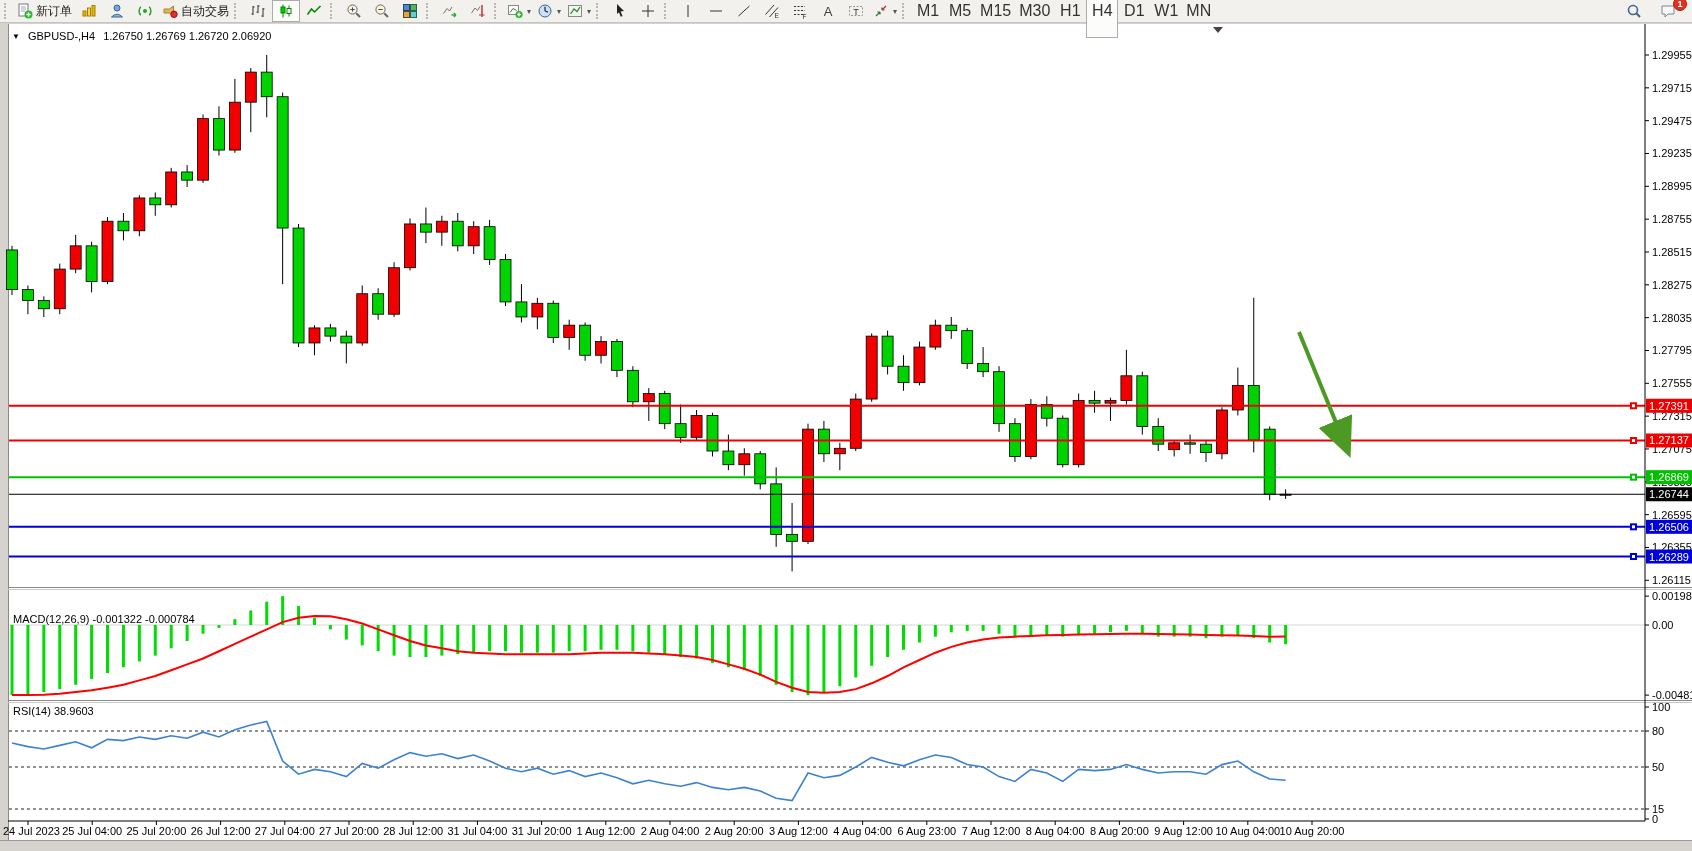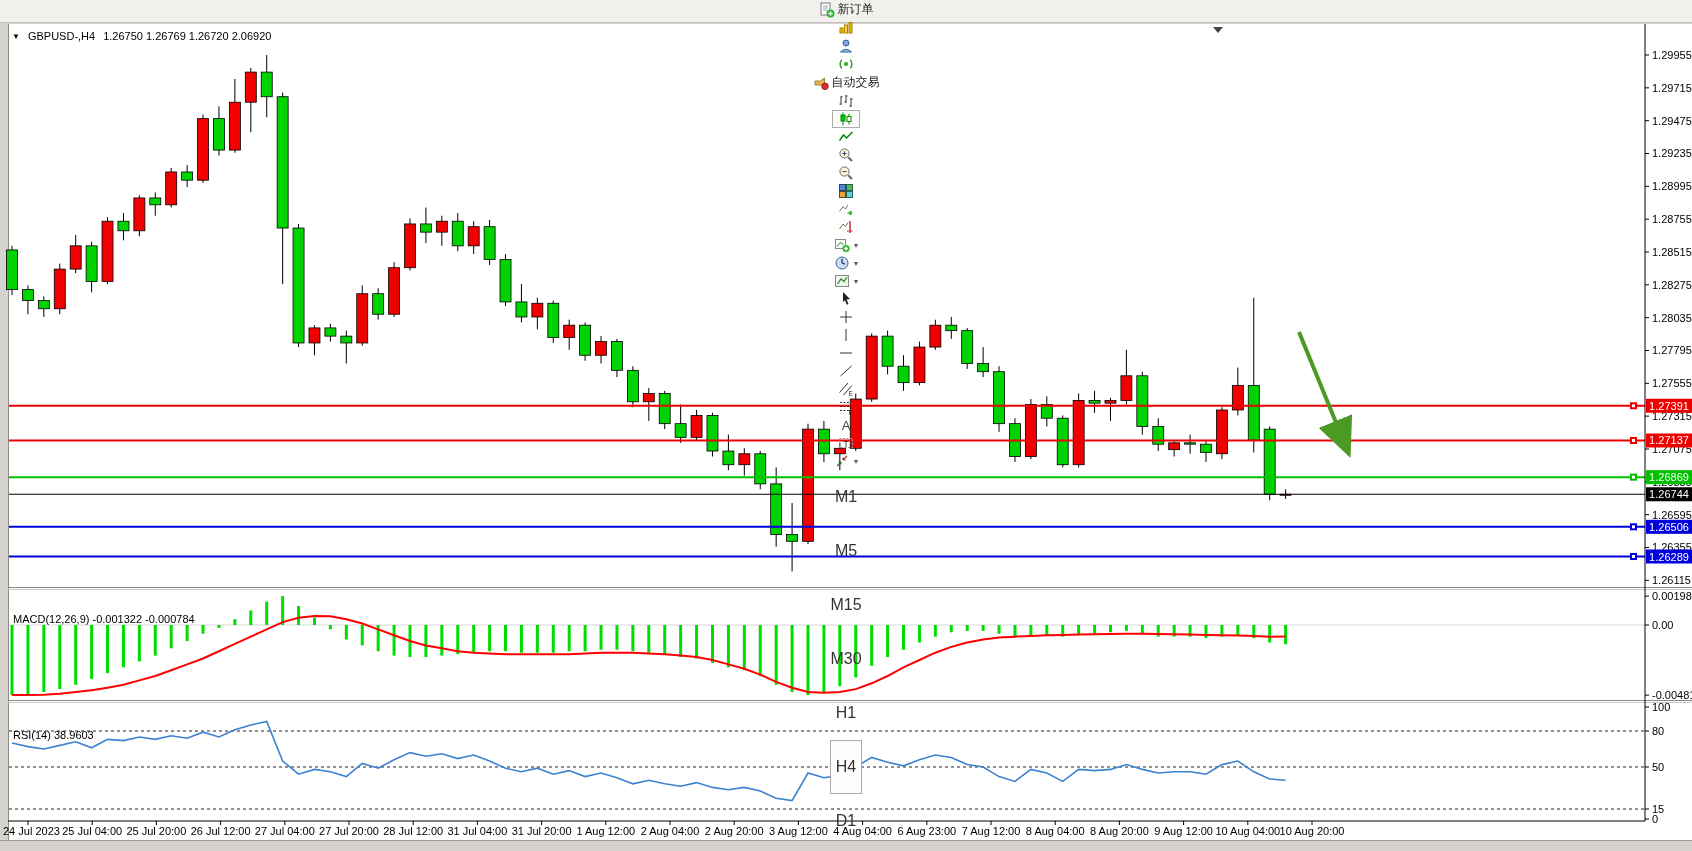--- a/index.html
+++ b/index.html
@@ -1,34 +1,34 @@
 <!DOCTYPE html>
 <html><head>
 <meta charset="utf-8">
 <style>
   html,body{margin:0;padding:0;}
   body{width:1692px;height:851px;background:#d6d3ce;font-family:"Liberation Sans",sans-serif;position:relative;overflow:hidden;}
-  #toolbar{position:absolute;top:0;left:0;width:1692px;height:23px;background:#f2f1ee;border-bottom:1px solid #c6c4c0;display:flex;align-items:center;z-index:5;box-sizing:border-box;padding:0 2px;flex-direction:column;}
+  #toolbar{position:absolute;top:0;left:0;width:1692px;height:23px;background:#f2f1ee;border-bottom:1px solid #c6c4c0;display:flex;align-items:center;z-index:5;box-sizing:border-box;padding:0 2px;}
   .tb-grip{width:5px;height:16px;border-left:2px dotted #b9b7b2;margin:0 3px 0 2px;}
   .tb-btn{height:20px;min-width:22px;display:flex;align-items:center;justify-content:center;gap:3px;padding:0 2px;border:1px solid transparent;font-size:12px;color:#222;cursor:default;background:transparent;}
   .tb-btn.active{background:#fbfbf9;border:1px solid #aeaca8;}
   .tb-btn .lbl{white-space:nowrap;}
   .tb-btn svg{display:block;}
   .tb-caret{font-size:8px;color:#555;margin-left:1px;}
   .tf-btn{height:18px;min-width:24px;display:flex;align-items:center;justify-content:center;font-size:16px;color:#333;border:1px solid transparent;padding:17px 3px;}
   .tf-btn.active{background:#fcfcfa;border:1px solid #aeaca8;}
   #tb-right{margin-left:auto;display:flex;align-items:center;gap:6px;padding-right:8px;}
   .chat-wrap{position:relative;}
   .badge{position:absolute;top:-4px;right:-6px;background:#e03020;color:#fff;border-radius:8px;font-size:9px;min-width:12px;height:12px;line-height:12px;text-align:center;font-weight:bold;border:1px solid #b02010;}
   #chart-svg{position:absolute;top:0;left:0;z-index:1;}
   .overlay-label{position:absolute;z-index:3;font-size:11px;color:#000;pointer-events:none;white-space:nowrap;}
   #sym-title{left:12px;top:30px;display:flex;gap:8px;align-items:center;}
   #sym-title .tri{font-size:8px;color:#000;}
   #macd-label{left:13px;top:613px;}
-  #rsi-label{left:13px;top:729px;}
+  #rsi-label{left:13px;top:705px;}
 </style>
 </head>
 <body>
 
 <svg id="chart-svg" width="1692" height="851">
     <rect x="8" y="24" width="1684" height="816" fill="#ffffff"></rect>
     <line x1="8.5" y1="24" x2="8.5" y2="840" stroke="#8a8a8a"></line>
     <g>
       <g>
         <line x1="12" y1="245.83447332421213" x2="12" y2="295.0820793433646" stroke="#000000" stroke-width="1"></line>

